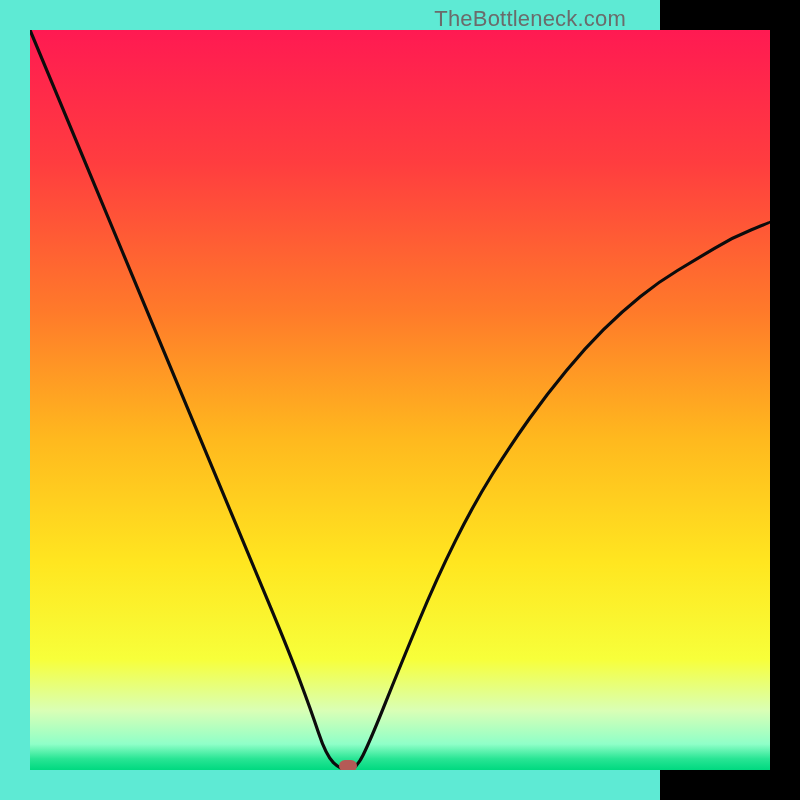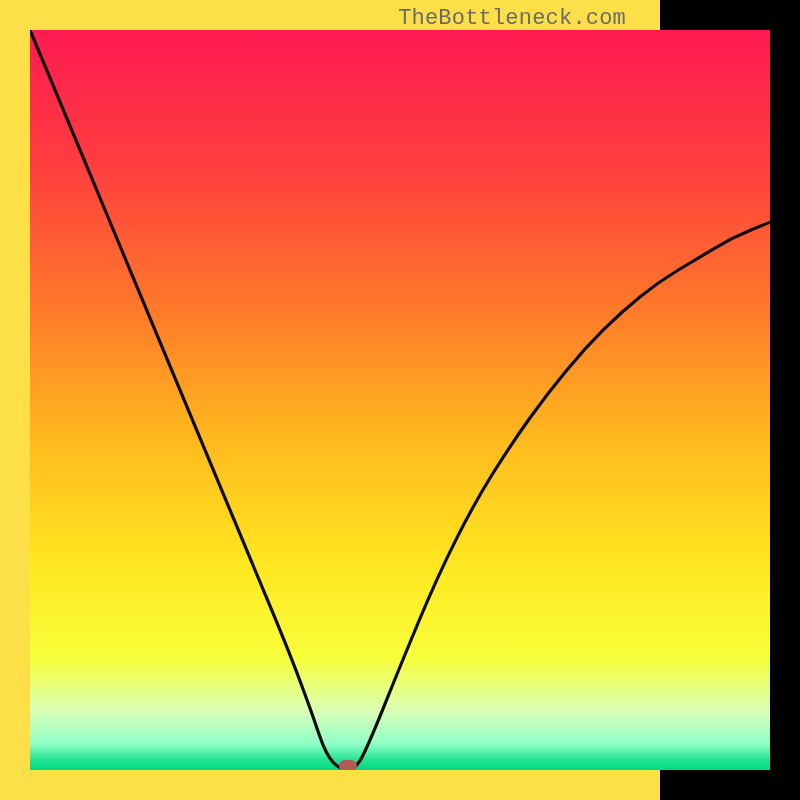--- a/index.html
+++ b/index.html
@@ -8,22 +8,21 @@
     width: 800px;
     height: 800px;
     background: #000;
     overflow: hidden;
     font-family: Arial, Helvetica, sans-serif;
   }
   .frame {
     position: relative;
     width: 660px;
     height: 800px;
-    background: #fde047;
-    font-family: Liberation Mono, monospace;
+    background: #5eead4;
   }
   .plot-area {
     position: absolute;
     left: 30px;
     top: 30px;
     width: 740px;
     height: 740px;
     overflow: hidden;
   }
   .gradient {

